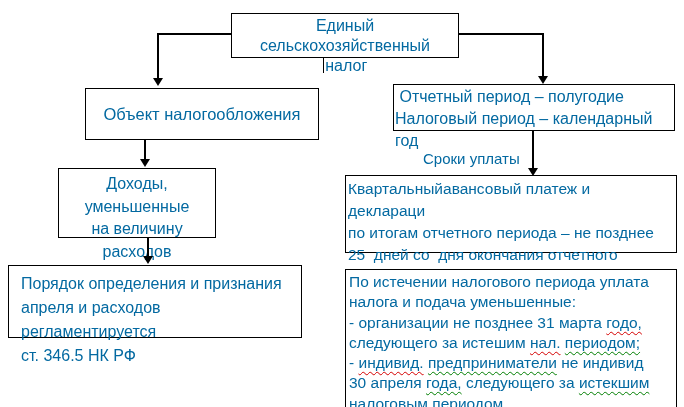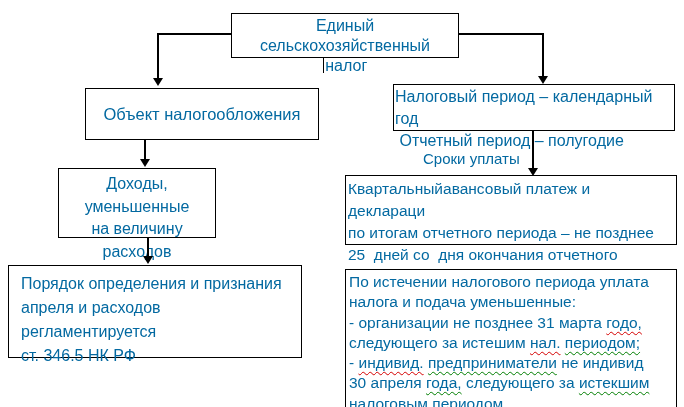--- a/index.html
+++ b/index.html
@@ -26,24 +26,24 @@
   }
   .sp-green{
     text-decoration-line:underline;text-decoration-style:wavy;
     text-decoration-color:#007d00;text-decoration-thickness:1px;
     text-underline-offset:3px;
   }
   #box-root{left:231px;top:13px;width:228px;height:45px;text-align:center;font-size:16px;line-height:20px;padding-top:2px;}
   .caret{display:inline-block;width:1.5px;height:15px;background:#000;vertical-align:-2px;margin-right:1px;}
   #box-object{left:44px;top:88px;width:234px;height:52px;display:flex;align-items:center;justify-content:center;font-size:16.5px;margin-left:41px;}
   #box-income{left:58px;top:168px;width:158px;height:70px;text-align:center;font-size:16px;line-height:22.5px;padding-top:4px;}
-  #box-procedure{left:8px;top:265px;width:294px;height:93px;font-size:16px;line-height:24px;padding:6px 4px 0 12px;}
+  #box-procedure{left:8px;top:265px;width:294px;height:73px;font-size:16px;line-height:24px;padding:6px 4px 0 12px;}
   #box-period{left:393px;top:84px;width:282px;height:47px;font-size:16px;line-height:22px;padding:1px 0 0 1px;}
   #label-sroki{position:absolute;left:423px;top:150px;font-size:15px;}
-  #box-deadline1{left:345px;top:175px;width:332px;height:70px;font-size:15.5px;line-height:22px;padding:2px 16px 0 2px;}
+  #box-deadline1{left:345px;top:175px;width:332px;height:78px;font-size:15.5px;line-height:22px;padding:2px 16px 0 2px;}
   #box-deadline2{left:345px;top:250px;width:332px;height:166px;font-size:15.5px;line-height:20.3px;padding:2px 0 0 3px;margin-top:19px;}
   #conn-left-h{left:158px;top:33px;width:74px;height:1.5px;}
   #conn-left-v{left:157px;top:33px;width:1.5px;height:45px;}
   #arrow-left{left:153px;top:78px;}
   #conn-right-h{left:459px;top:33px;width:84px;height:1.5px;}
   #conn-right-v{left:542px;top:33px;width:1.5px;height:43px;}
   #arrow-right{left:538px;top:76px;}
   #conn-obj-v{left:144px;top:140px;width:1.5px;height:19px;}
   #arrow-obj{left:140px;top:159px;}
   #conn-income-v{left:147px;top:238px;width:1.5px;height:18px;}
@@ -84,22 +84,22 @@
   <div class="line" id="conn-income-v"></div>
   <div class="arrow" id="arrow-income"></div>
 
   <div class="box" id="box-procedure">
       <div class="tline">Порядок определения и признания</div>
       <div class="tline">апреля и расходов   регламентируется</div>
       <div class="tline">ст. 346.5 НК РФ</div>
     </div>
 
   <div class="box" id="box-period">
+      <div class="tline"> Отчетный период – полугодие</div>
       <div class="tline">Налоговый период – календарный год</div>
-      <div class="tline"> Отчетный период – полугодие</div>
     </div>
 
   <div class="line" id="conn-period-v"></div>
   <div class="arrow" id="arrow-period"></div>
 
   <div id="label-sroki">Сроки уплаты</div>
 
   <div class="box" id="box-deadline1">
       <div class="tline">Квартальныйавансовый платеж и деклараци</div>
       <div class="tline">по итогам отчетного периода – не позднее</div>

